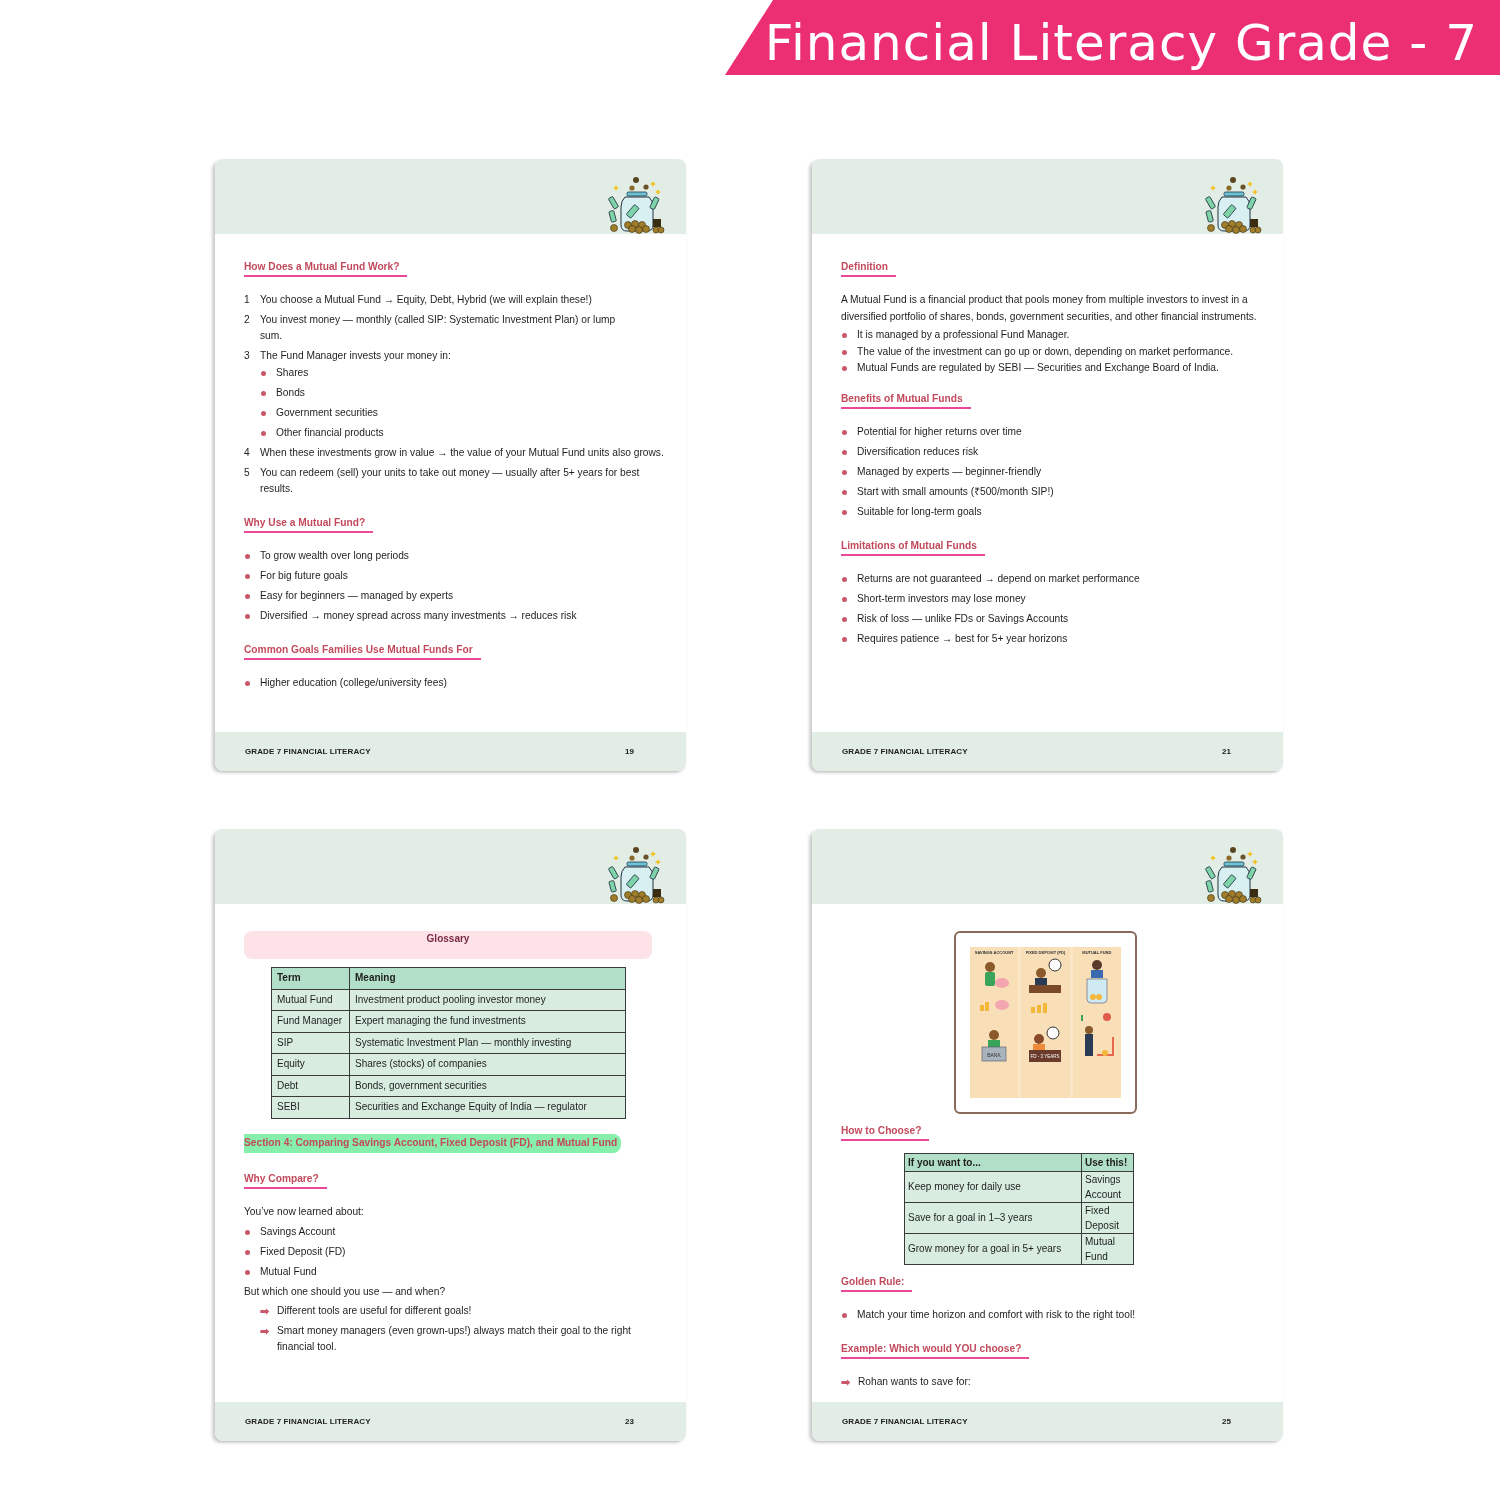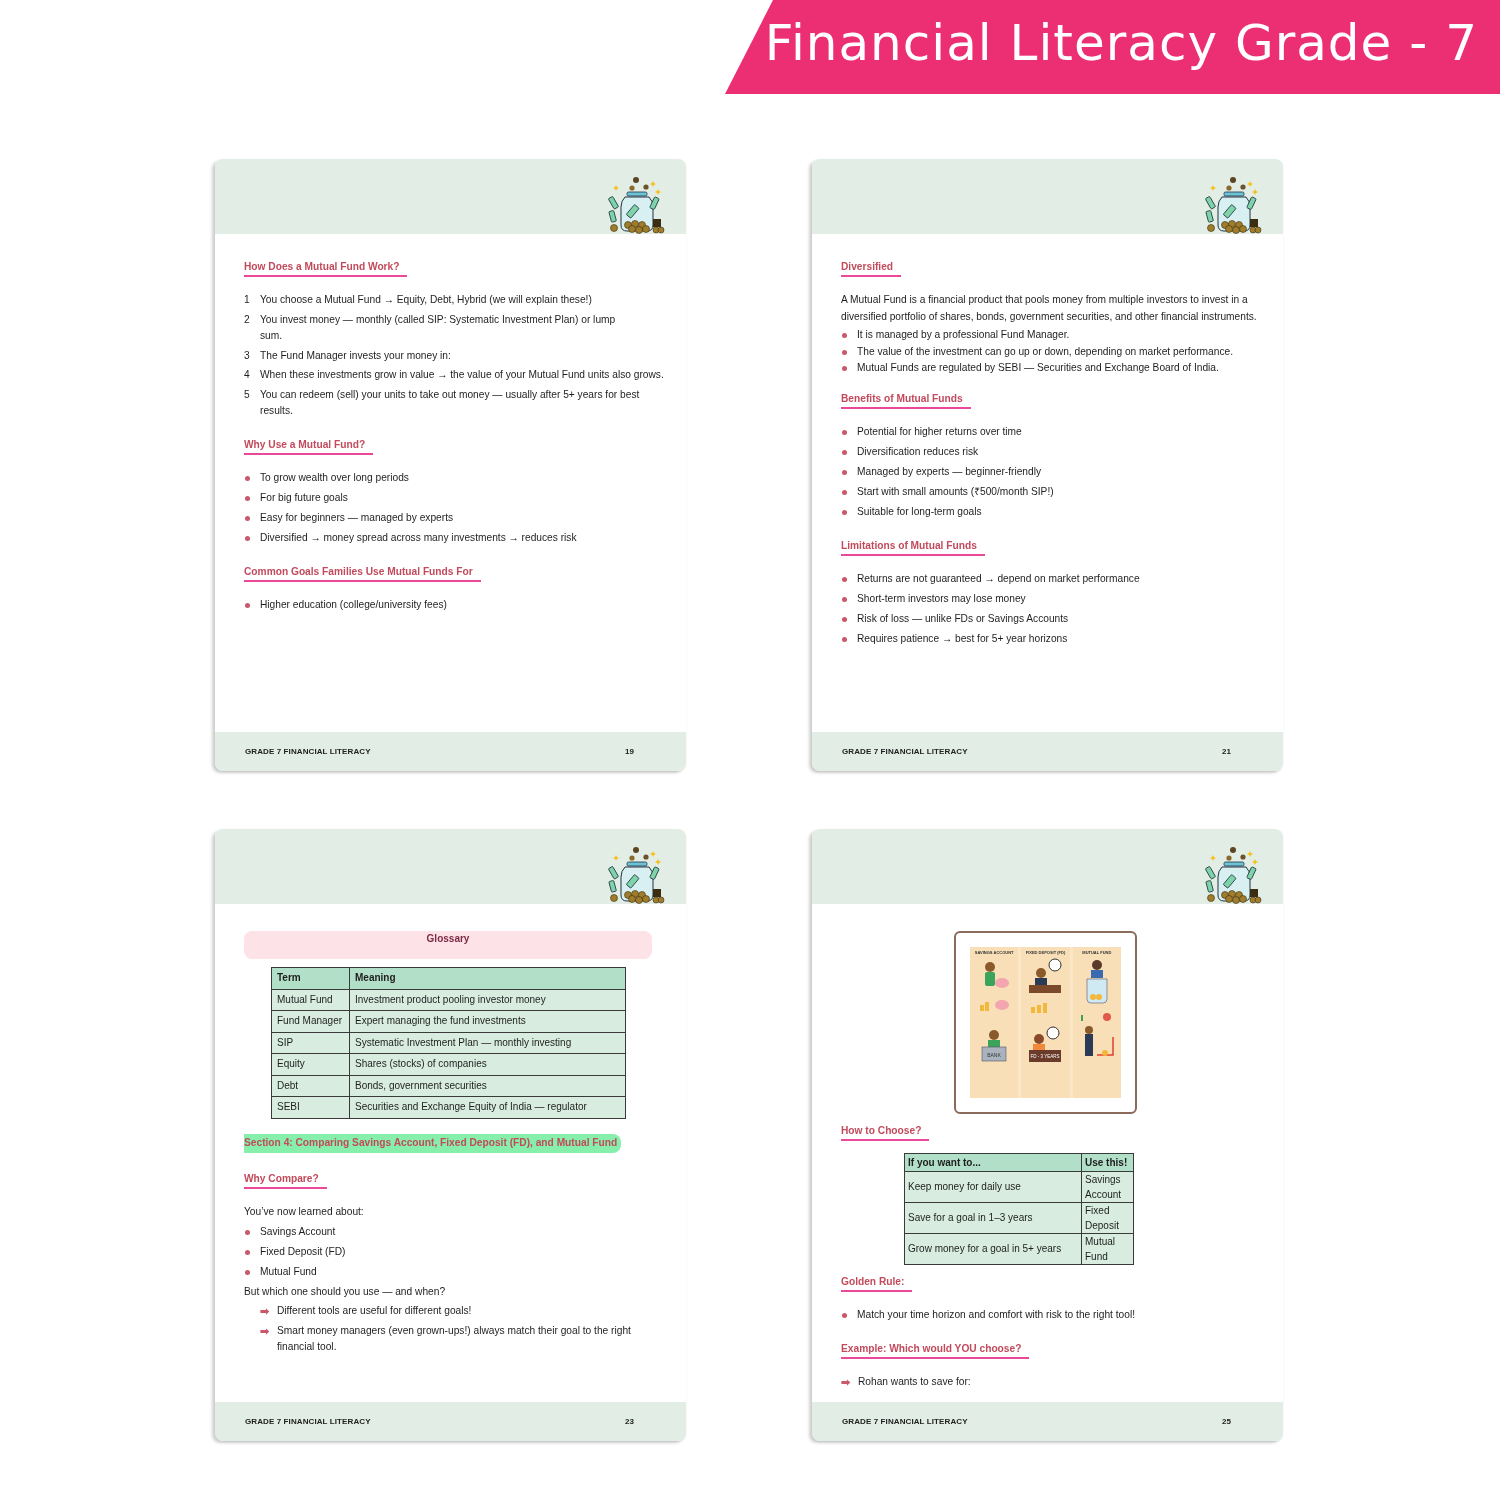--- a/index.html
+++ b/index.html
@@ -1,20 +1,20 @@
 <!DOCTYPE html>
 <html><head>
 <meta charset="utf-8">
 <style>
   * { box-sizing: border-box; margin: 0; padding: 0; }
   html, body { width: 1500px; height: 1500px; background: #ffffff; overflow: hidden; }
   body { position: relative; font-family: "Liberation Sans", sans-serif; color: #1e1e1e; }
 
   .banner {
-    position: absolute; top: 0; right: 0; width: 775px; height: 94px;
+    position: absolute; top: 0; right: 0; width: 775px; height: 75px;
     background: #ec2e73;
     clip-path: polygon(48px 0, 100% 0, 100% 100%, 0 100%);
   }
   .banner-title {
     position: absolute; right: 22px; top: 14px;
     color: #ffffff; font-family: "DejaVu Sans", sans-serif; font-size: 50px; font-weight: normal;
     letter-spacing: 1px; white-space: nowrap;
   }
 
   .page {
@@ -142,20 +142,26 @@
         <use href="#jar"></use>
       </svg>
   </div>
   <div class="content">
     <div class="h-sec">How Does a Mutual Fund Work?</div>
     <div class="gap-after-h"></div>
     <ol class="num">
       <li><span class="n">1</span><span>You choose a Mutual Fund → Equity, Debt, Hybrid (we will explain these!)</span></li>
       <li style="padding-right:40px"><span class="n">2</span><span>You invest money — monthly (called SIP: Systematic Investment Plan) or lump sum.</span></li>
       <li><span class="n">3</span><span>The Fund Manager invests your money in:</span>
+        <ul class="dots" style="margin-top:1px">
+          <li><span class="dot"></span><span>Shares</span></li>
+          <li><span class="dot"></span><span>Bonds</span></li>
+          <li><span class="dot"></span><span>Government securities</span></li>
+          <li><span class="dot"></span><span>Other financial products</span></li>
+        </ul>
       </li>
       <li><span class="n">4</span><span>When these investments grow in value → the value of your Mutual Fund units also grows.</span></li>
       <li><span class="n">5</span><span>You can redeem (sell) your units to take out money — usually after 5+ years for best results.</span></li>
     </ol>
     <div class="gap-s"></div>
     <div class="h-sec">Why Use a Mutual Fund?</div>
     <div class="gap-after-h"></div>
     <ul class="dots">
       <li><span class="dot"></span><span>To grow wealth over long periods</span></li>
       <li><span class="dot"></span><span>For big future goals</span></li>
@@ -175,21 +181,21 @@
   </div>
 </div>
 
 <div class="page p21">
   <div class="page-header">
     <svg class="jar-icon">
         <use href="#jar"></use>
       </svg>
   </div>
   <div class="content">
-    <div class="h-sec">Diversified</div>
+    <div class="h-sec">Definition</div>
     <div class="gap-after-h"></div>
     <p class="body">A Mutual Fund is a financial product that pools money from multiple investors to invest in a diversified portfolio of shares, bonds, government securities, and other financial instruments.</p>
     <ul class="dots tight">
       <li><span class="dot"></span><span>It is managed by a professional Fund Manager.</span></li>
       <li><span class="dot"></span><span>The value of the investment can go up or down, depending on market performance.</span></li>
       <li><span class="dot"></span><span>Mutual Funds are regulated by SEBI — Securities and Exchange Board of India.</span></li>
     </ul>
     <div class="gap-s"></div>
     <div class="h-sec">Benefits of Mutual Funds</div>
     <div class="gap-after-h"></div>

